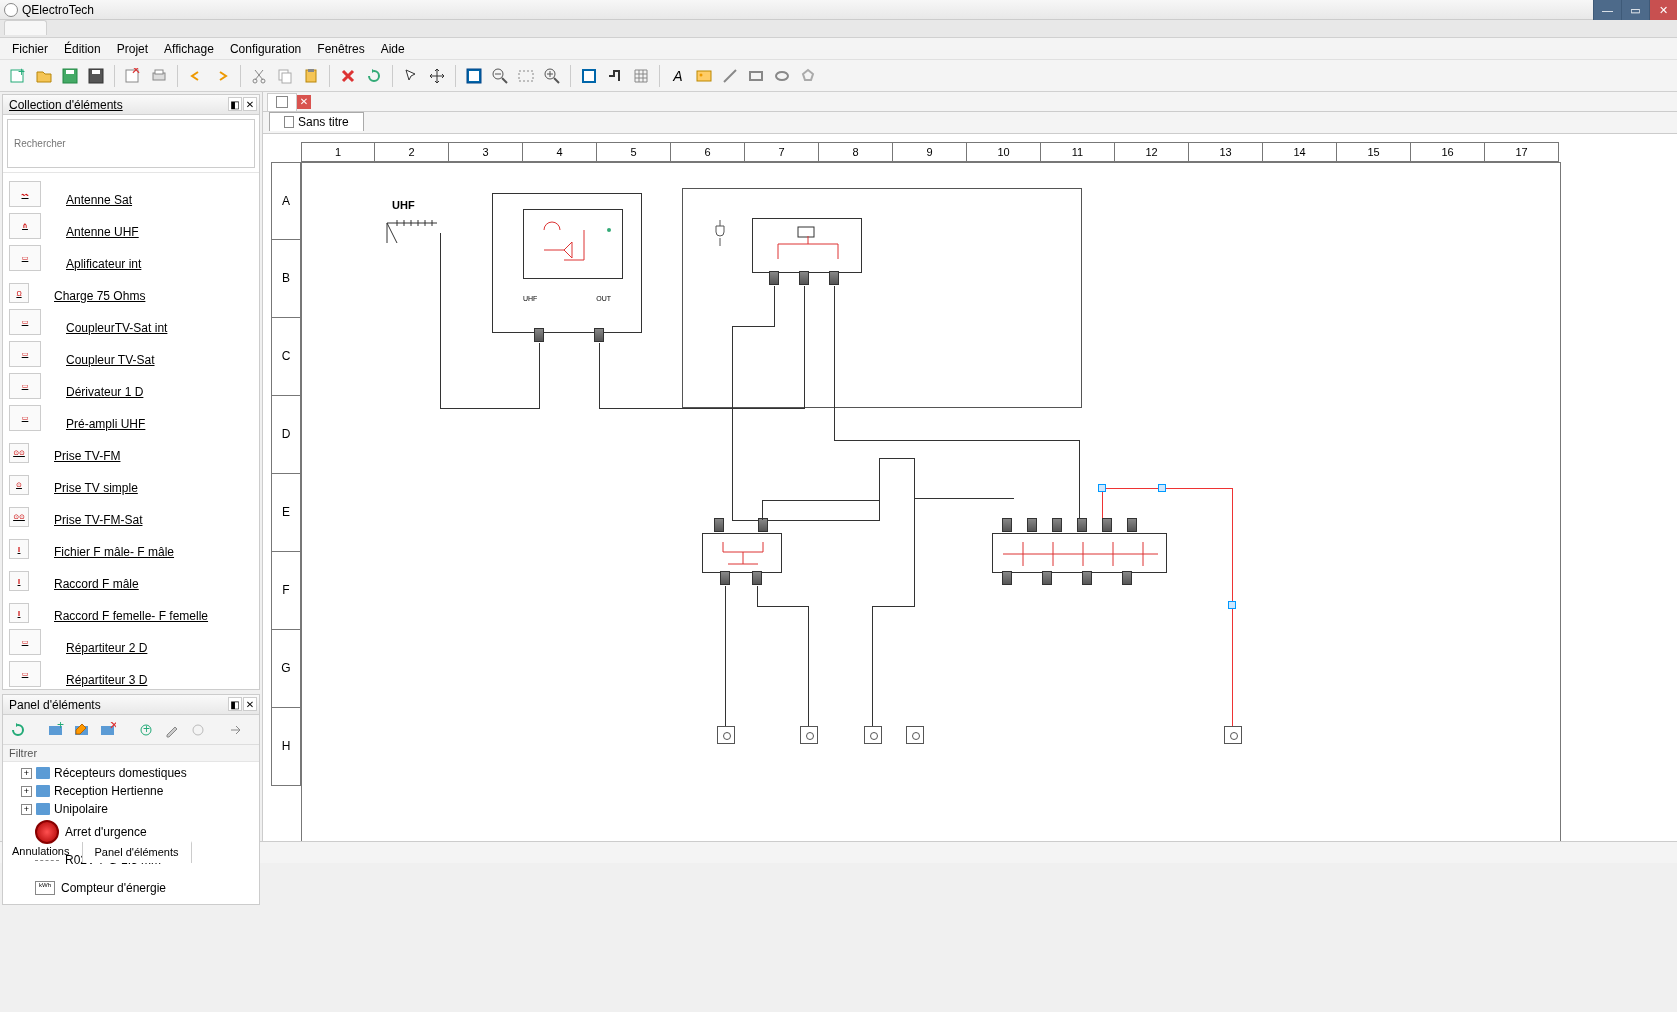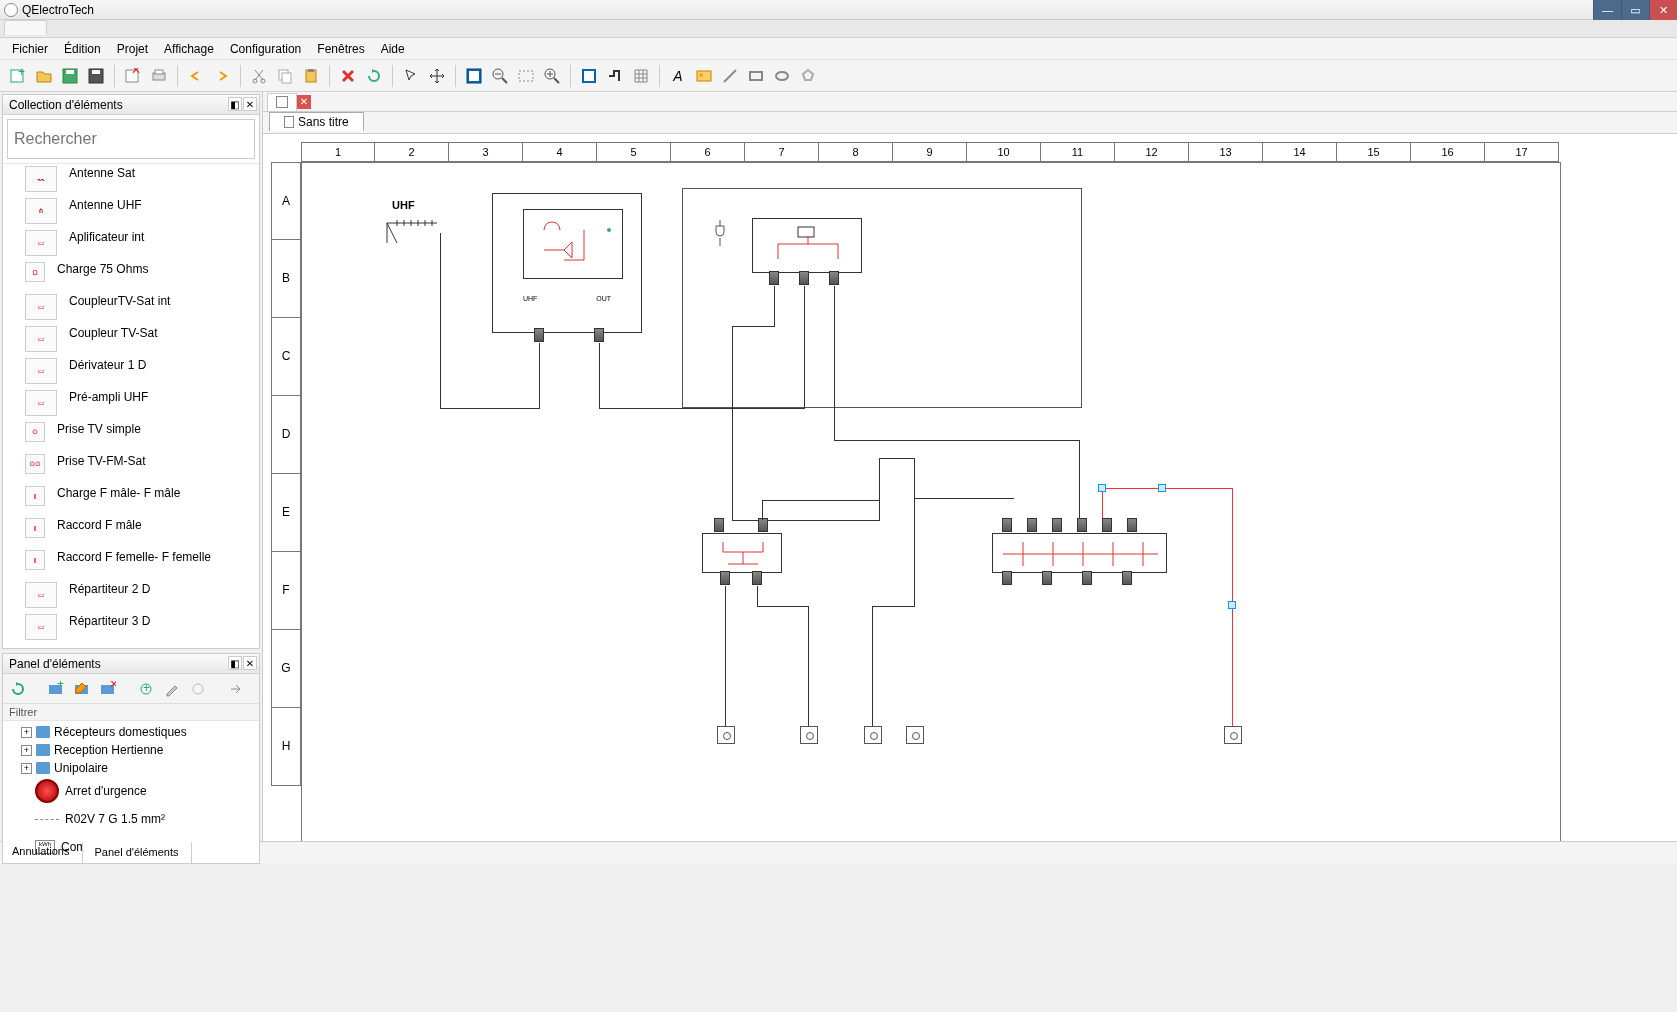--- a/index.html
+++ b/index.html
@@ -29,25 +29,25 @@
 
 
 .main { display: flex; height: 749px; }
 .leftcol { width: 263px; display: flex; flex-direction: column; border-right: 1px solid #ccc; }
 
 
 .panelhead { height: 20px; background: linear-gradient(#fafafa,#e8e8e8); border-bottom: 1px solid #d0d0d0; display: flex; align-items: center; padding: 0 6px; font-size: 11px; position: relative; }
 .panelctrl { position: absolute; right: 2px; top: 2px; display: flex; gap: 1px; }
 .panelctrl span { width: 14px; height: 14px; font-size: 10px; display: flex; align-items: center; justify-content: center; border: 1px solid #ccc; background: #fff; cursor: pointer; }
 
-#collection-panel { height: 724px; display: flex; flex-direction: column; background: #fff; border: 1px solid #ccc; margin: 2px; }
+#collection-panel { height: 724px; display: flex; flex-direction: column; background: #fff; border: 1px solid #ccc; margin: 2px; text-decoration: underline; }
 .searchbox { padding: 4px; border-bottom: 1px solid #e5e5e5; }
-.searchbox input { width: 100%; border: 1px solid #ccc; padding: 10px 6px; font-size: 16px; color: #888; }
+.searchbox input { width: 100%; border: 1px solid #ccc; padding: 18px 6px; font-size: 10px; color: #888; }
 .elemlist { flex: 1; overflow-y: scroll; padding: 2px 0; }
-.elemrow { display: flex; align-items: flex-start; height: 32px; padding: 0 22px; cursor: pointer; gap: 12px; }
+.elemrow { display: flex; align-items: flex-end; height: 32px; padding: 0 6px; cursor: pointer; gap: 25px; }
 .elemicon { width: 32px; height: 26px; border: 1px solid #ccc; background: #fafafa; display: flex; align-items: center; justify-content: center; font-size: 7px; color: #c00; flex-shrink: 0; }
 .elemicon.small { width: 20px; height: 20px; }
 .elemrow span.lbl { font-size: 12px; }
 
 
 #panel-elements { flex: 1; display: flex; flex-direction: column; background: #fff; border: 1px solid #ccc; margin: 2px; }
 .pe-toolbar { height: 30px; background: #f4f4f4; border-bottom: 1px solid #ddd; display: flex; align-items: center; gap: 4px; padding: 0 4px; }
 .pe-tbtn { width: 22px; height: 22px; border: 1px solid transparent; display: flex; align-items: center; justify-content: center; cursor: pointer; }
 .filterlbl { font-size: 11px; padding: 2px 6px; color: #555; background: #f4f4f4; border-bottom: 1px solid #e5e5e5; }
 .tree { flex: 1; overflow-y: auto; padding: 2px 4px; }
@@ -339,30 +339,34 @@
           </div>
         <div class="elemrow">
             <div class="elemicon">▭</div>
             <span class="lbl">Dérivateur 1 D</span>
           </div>
         <div class="elemrow">
             <div class="elemicon">▭</div>
             <span class="lbl">Pré-ampli UHF</span>
           </div>
         <div class="elemrow">
+            <div class="elemicon small">⊙⊙</div>
+            <span class="lbl">Prise TV-FM</span>
+          </div>
+        <div class="elemrow">
             <div class="elemicon small">⊙</div>
             <span class="lbl">Prise TV simple</span>
           </div>
         <div class="elemrow">
             <div class="elemicon small">⊙⊙</div>
             <span class="lbl">Prise TV-FM-Sat</span>
           </div>
         <div class="elemrow">
             <div class="elemicon small">‖</div>
-            <span class="lbl">Charge F mâle- F mâle</span>
+            <span class="lbl">Fichier F mâle- F mâle</span>
           </div>
         <div class="elemrow">
             <div class="elemicon small">‖</div>
             <span class="lbl">Raccord F mâle</span>
           </div>
         <div class="elemrow">
             <div class="elemicon small">‖</div>
             <span class="lbl">Raccord F femelle- F femelle</span>
           </div>
         <div class="elemrow">

